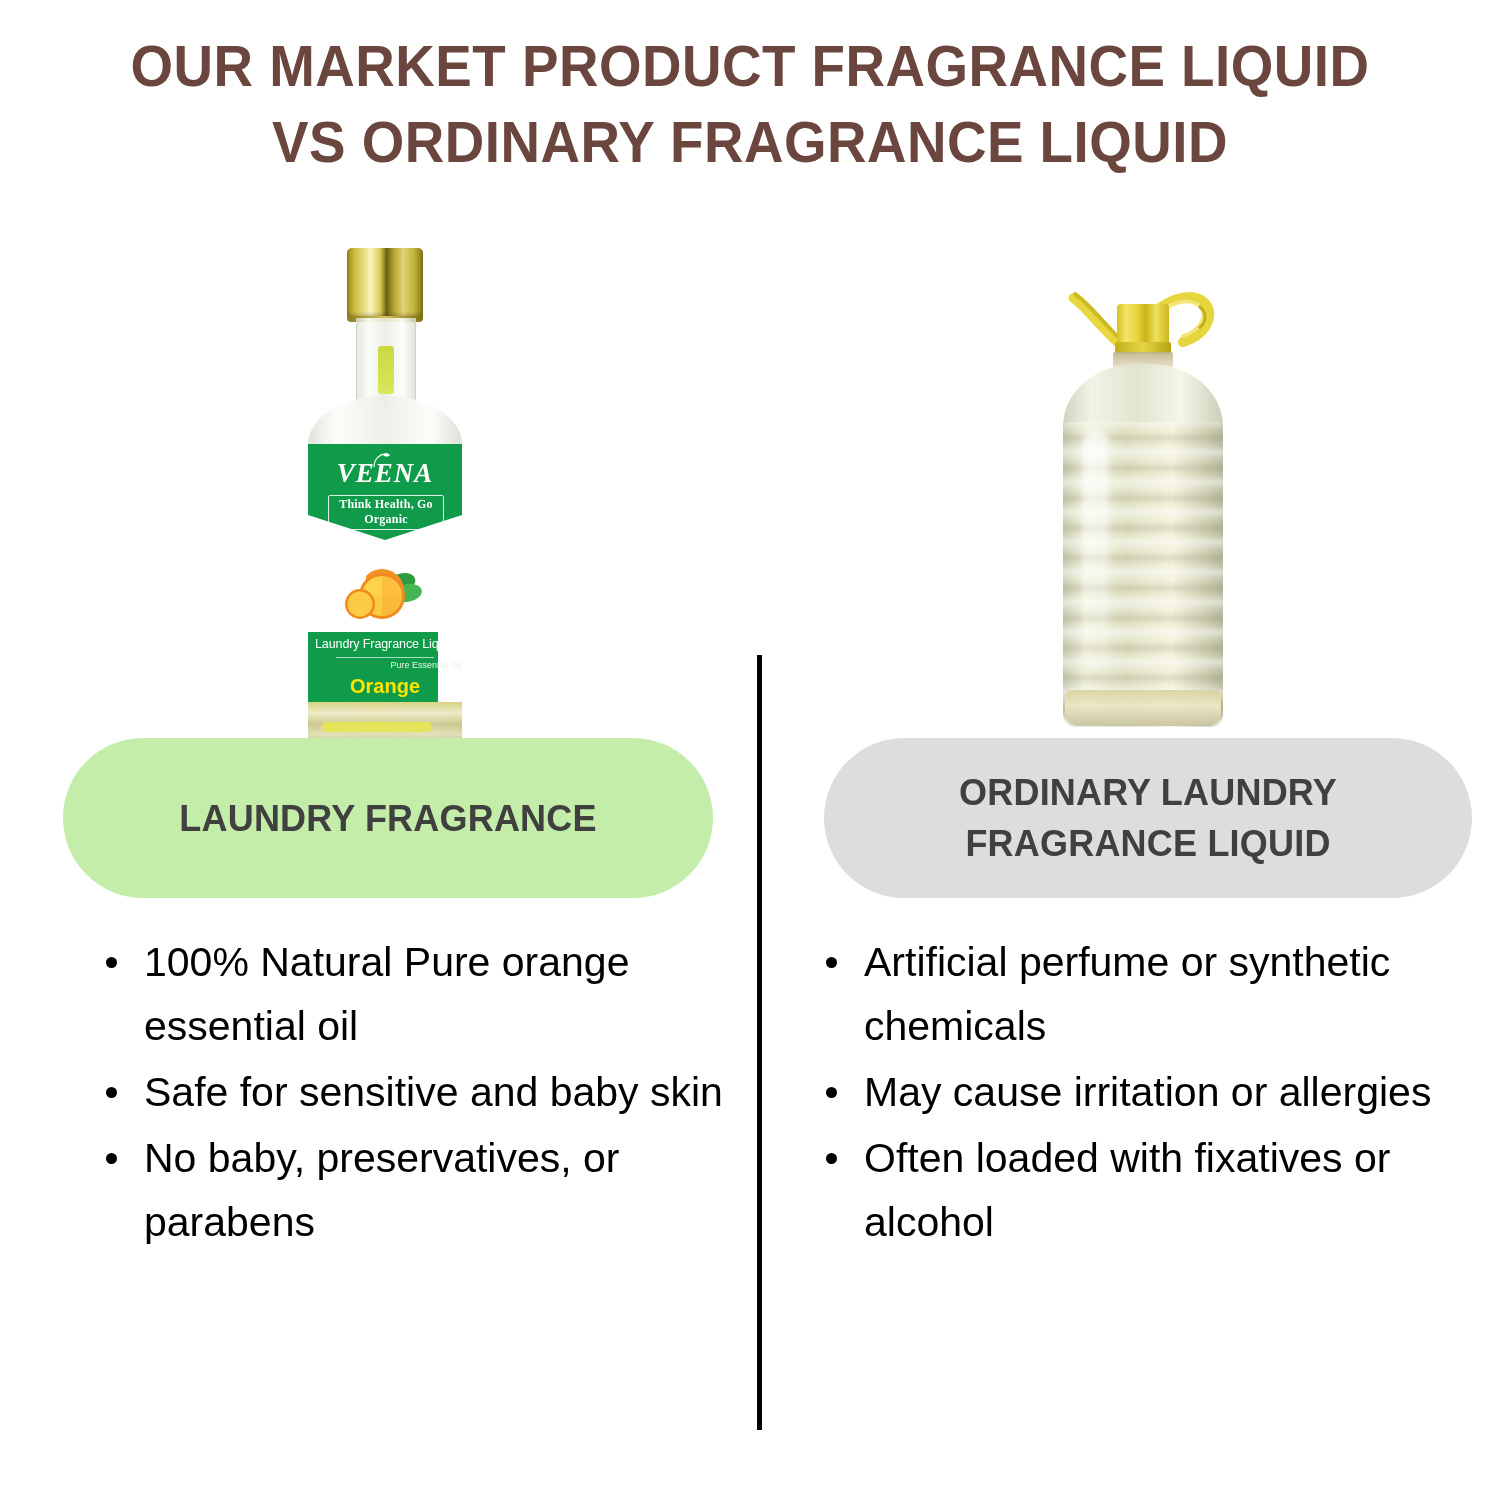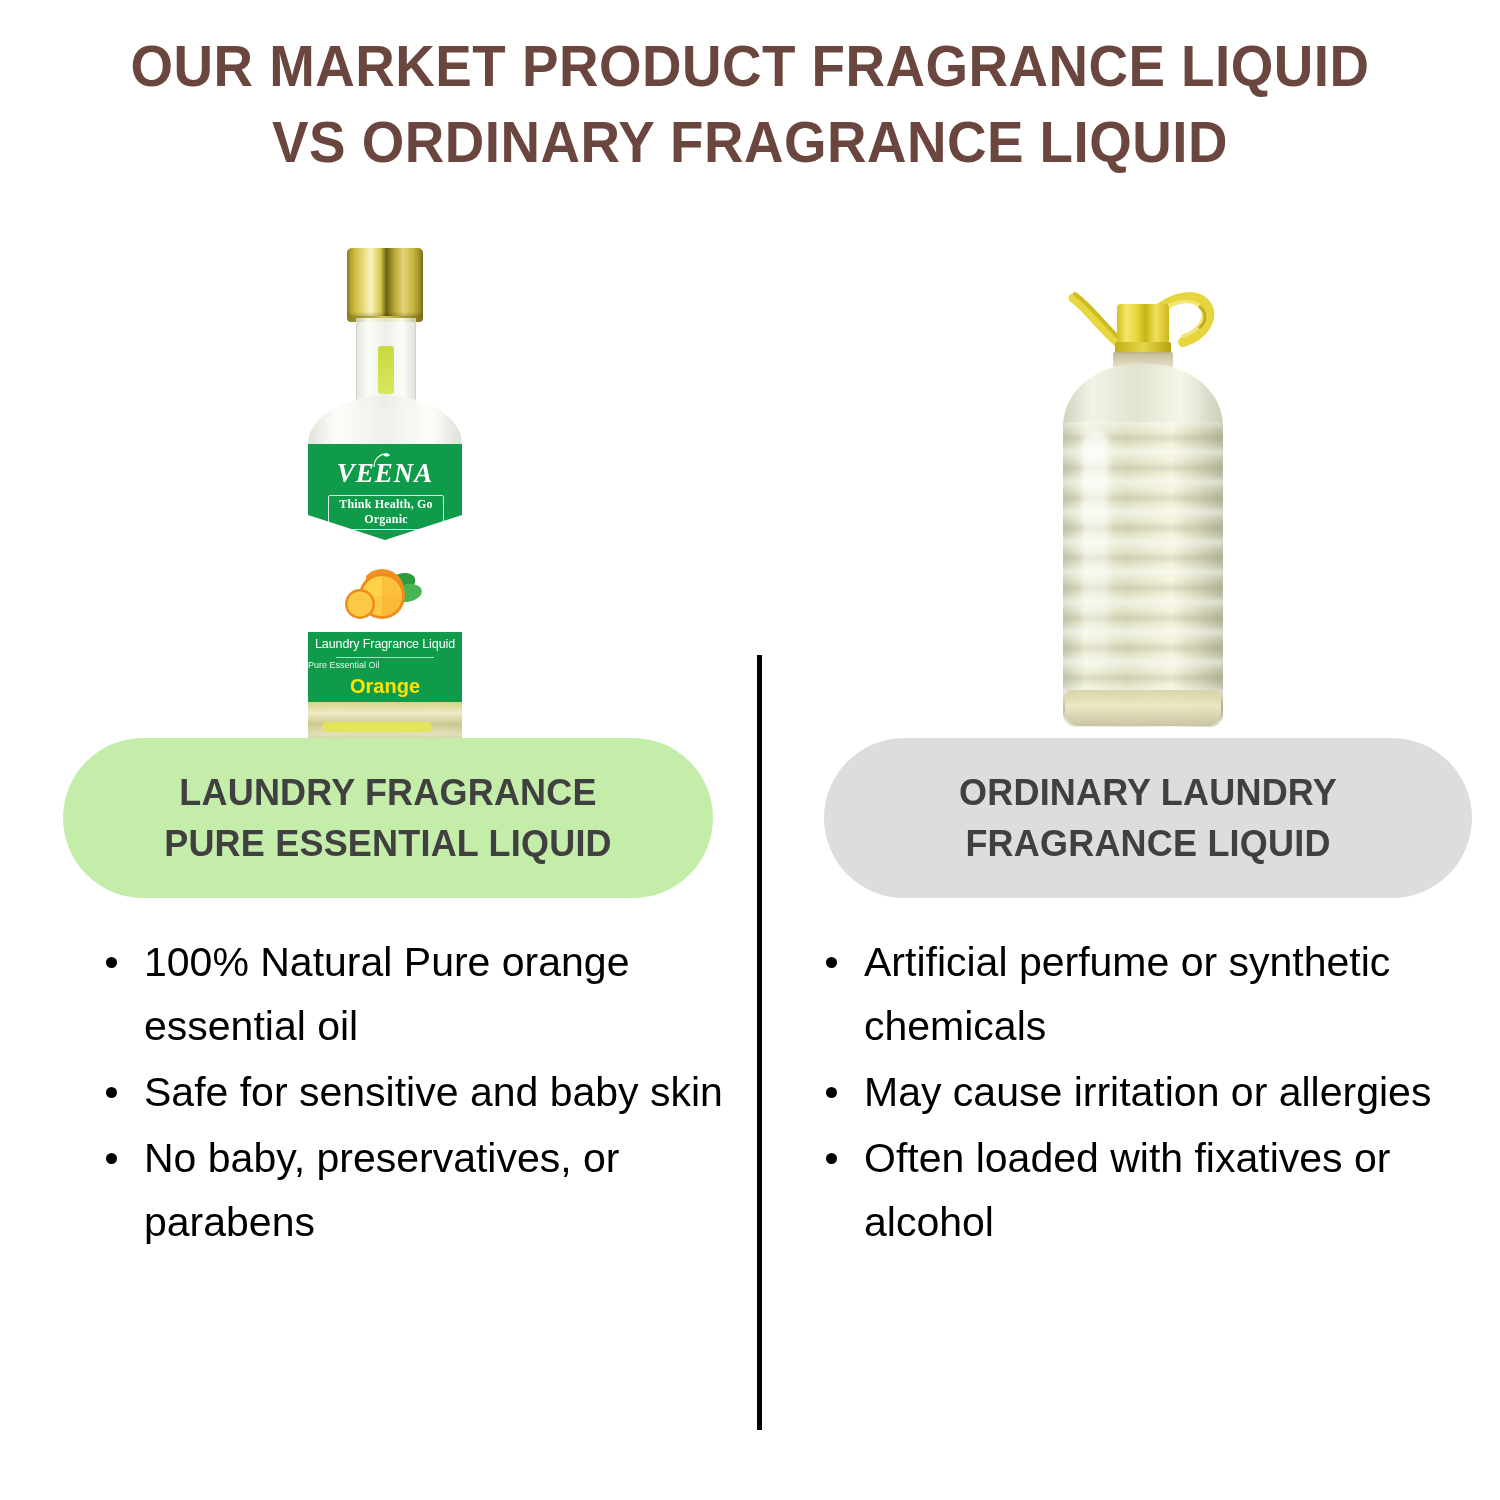--- a/index.html
+++ b/index.html
@@ -204,21 +204,21 @@
     padding: 1px 0 1.5px;
   }
   .lbl-fruit {
     position: absolute;
     left: 0; top: 104px;
     width: 154px; height: 82px;
   }
   .lbl-green-bottom {
     position: absolute;
     left: 0; bottom: 0;
-    width: 154px; height: 70px;
+    width: 130px; height: 70px;
     background: #0f9b4a;
   }
   .lbl-product {
     position: absolute;
     left: 0; top: 5px;
     width: 154px;
     text-align: center;
     color: #ffffff;
     font-size: 12.5px;
     letter-spacing: -.1px;
@@ -226,21 +226,21 @@
   .lbl-rule {
     position: absolute;
     left: 28px; top: 25px;
     width: 98px; height: 1px;
     background: rgba(255,255,255,.65);
   }
   .lbl-sub {
     position: absolute;
     left: 0; top: 28px;
     width: 154px;
-    text-align: left;
+    text-align: right;
     color: #e7f6e9;
     font-size: 9px;
   }
   .lbl-variant {
     position: absolute;
     left: 0; top: 43px;
     width: 154px;
     text-align: center;
     color: #ffe400;
     font-size: 20px;
@@ -451,21 +451,20 @@
             <div class="lbl-sub">Pure Essential Oil</div>
             <div class="lbl-variant">Orange</div>
           </div>
         </div>
 
       </div>
     </div>
 
     <div class="badge badge-left">
       <div class="badge-line">LAUNDRY FRAGRANCE</div>
-      <div class="badge-line">PURE ESSENTIAL LIQUID</div>
     </div>
 
     <ul class="bullets bullets-left">
       <li>100% Natural Pure orange essential oil</li>
       <li>Safe for sensitive and baby skin</li>
       <li>No baby, preservatives, or parabens</li>
     </ul>
 
   </div>
 

